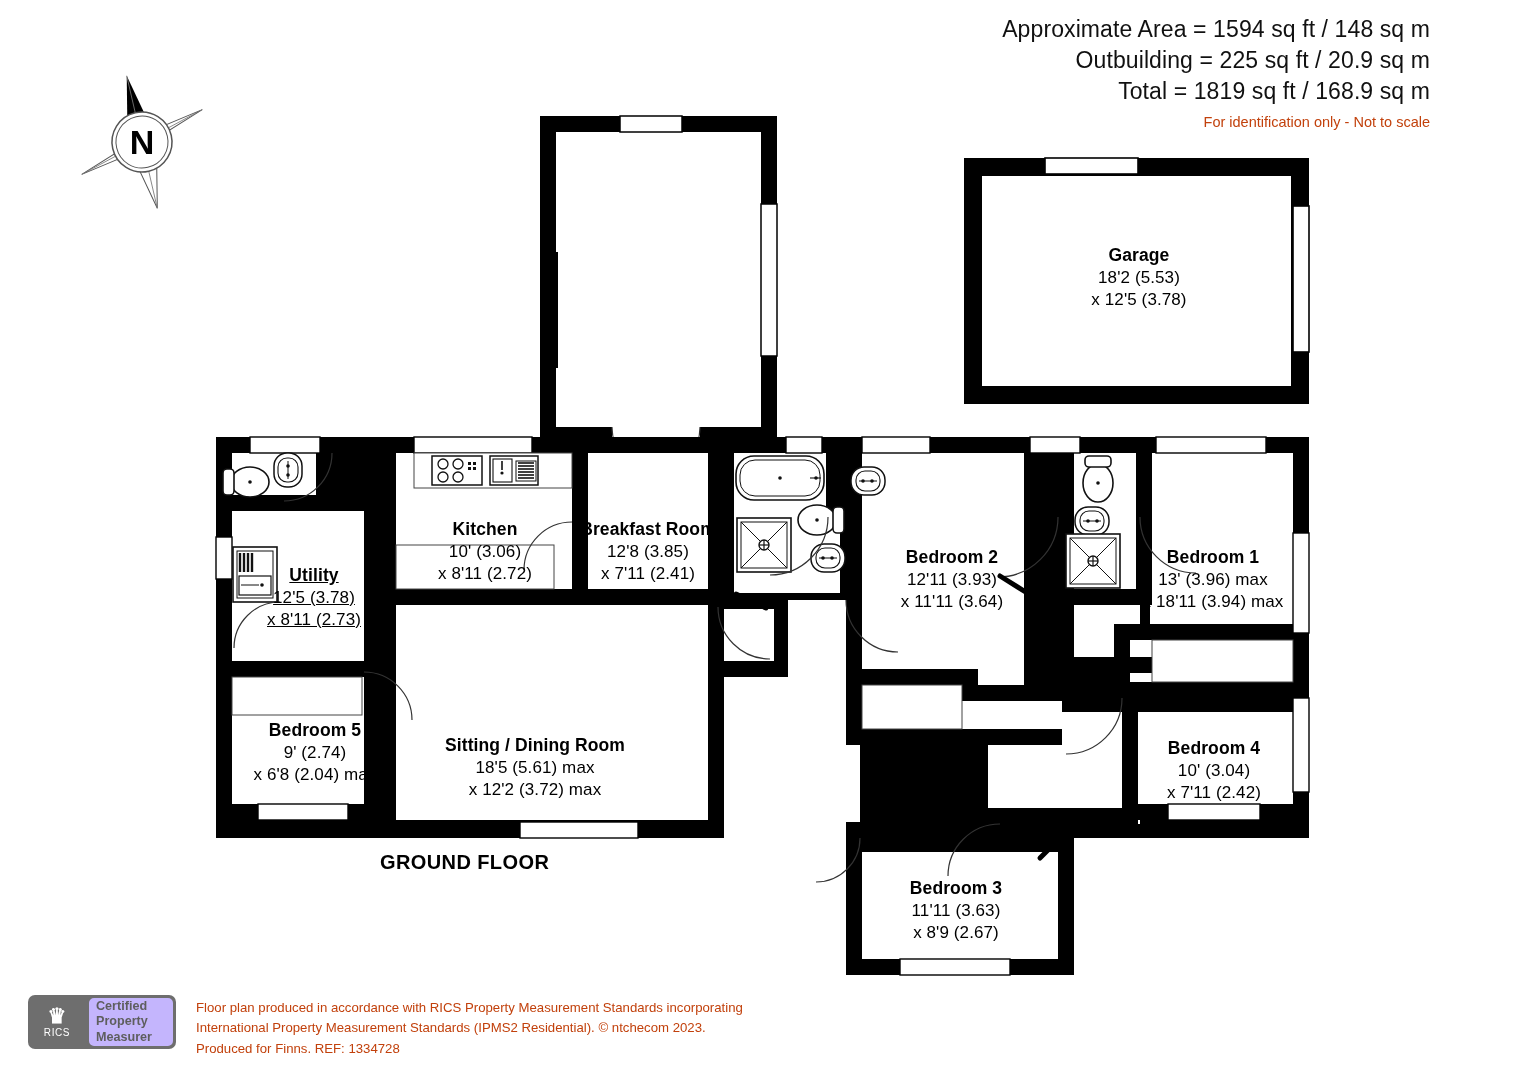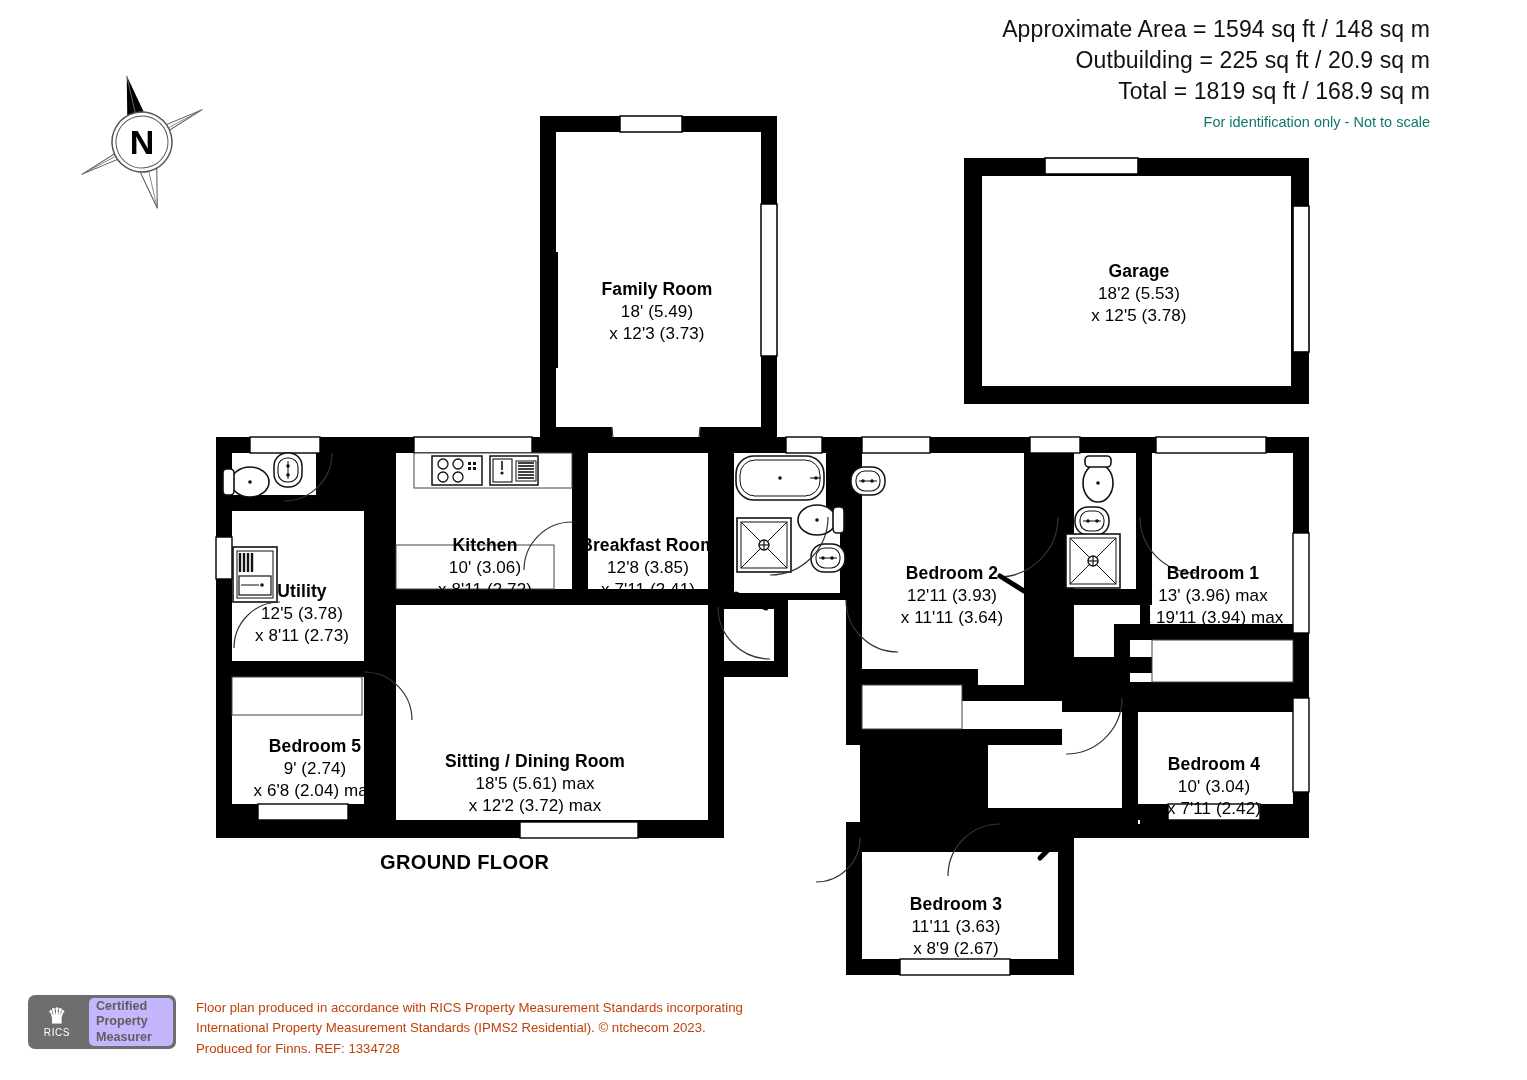--- a/index.html
+++ b/index.html
@@ -9,31 +9,31 @@
     font-family:"Liberation Sans", sans-serif;color:#000;
   }
   #stage{position:absolute;left:0;top:0;width:1458px;height:1080px;}
 
   
   .header{
     position:absolute;right:28px;top:14px;text-align:right;
     line-height:1.34;
   }
   .header .big{font-size:23px;color:#111;letter-spacing:.1px;white-space:nowrap;}
-  .header .small{font-size:14.5px;color:#0f766e;margin-top:7px;white-space:nowrap;}
+  .header .small{font-size:14.5px;color:#c2410c;margin-top:7px;white-space:nowrap;}
 
   
   .floorlabel{
     position:absolute;left:380px;top:851px;
     font-size:20px;font-weight:bold;letter-spacing:.4px;
   }
 
   
   .room{position:absolute;text-align:center;line-height:1.30;white-space:nowrap;
-        transform:translateX(-50%);margin-top:16px;}
+        transform:translateX(-50%);}
   .room .nm{font-size:17.5px;font-weight:bold;letter-spacing:.1px;}
   .room .dm{font-size:17px;letter-spacing:.1px;}
 
   
   .footer{position:absolute;left:28px;top:995px;display:flex;align-items:flex-start;}
   .ricsbadge{
     display:flex;align-items:stretch;height:54px;width:148px;
     border-radius:7px;overflow:hidden;background:#6e6e6e;
   }
   .ricsbadge .mark{
@@ -378,25 +378,20 @@
       <path d="M860 838 A44 44 0 0 1 816 882"></path>
     </g>
 
     <g stroke="#000" stroke-width="5" stroke-linecap="round">
       <line x1="766" y1="608" x2="736" y2="594"></line>
       <line x1="1000" y1="576" x2="1032" y2="596"></line>
       <line x1="1062" y1="836" x2="1040" y2="858"></line>
     </g>
   </svg>
 
-  <div class="room" style="left:657px;top:262px;">
-    <div class="nm">Family Room</div>
-    <div class="dm">18' (5.49)</div>
-    <div class="dm">x 12'3 (3.73)</div>
-  </div>
   <div class="room" style="left:1139px;top:244px;">
     <div class="nm">Garage</div>
     <div class="dm">18'2 (5.53)</div>
     <div class="dm">x 12'5 (3.78)</div>
   </div>
   <div class="room" style="left:485px;top:518px;">
     <div class="nm">Kitchen</div>
     <div class="dm">10' (3.06)</div>
     <div class="dm">x 8'11 (2.72)</div>
   </div>
@@ -406,23 +401,23 @@
     <div class="dm">x 7'11 (2.41)</div>
   </div>
   <div class="room" style="left:952px;top:546px;">
     <div class="nm">Bedroom 2</div>
     <div class="dm">12'11 (3.93)</div>
     <div class="dm">x 11'11 (3.64)</div>
   </div>
   <div class="room" style="left:1213px;top:546px;">
     <div class="nm">Bedroom 1</div>
     <div class="dm">13' (3.96) max</div>
-    <div class="dm">x 19'11 (3.94) max</div>
-  </div>
-  <div class="room" style="left:302px;top:564px;">
+    <div class="dm">x 18'11 (3.94) max</div>
+  </div>
+  <div class="room" style="left:314px;top:564px;text-decoration:underline;">
     <div class="nm">Utility</div>
     <div class="dm">12'5 (3.78)</div>
     <div class="dm">x 8'11 (2.73)</div>
   </div>
   <div class="room" style="left:315px;top:719px;text-align:center;">
     <div class="nm">Bedroom 5</div>
     <div class="dm">9' (2.74)</div>
     <div class="dm">x 6'8 (2.04) max</div>
   </div>
   <div class="room" style="left:535px;top:734px;">

